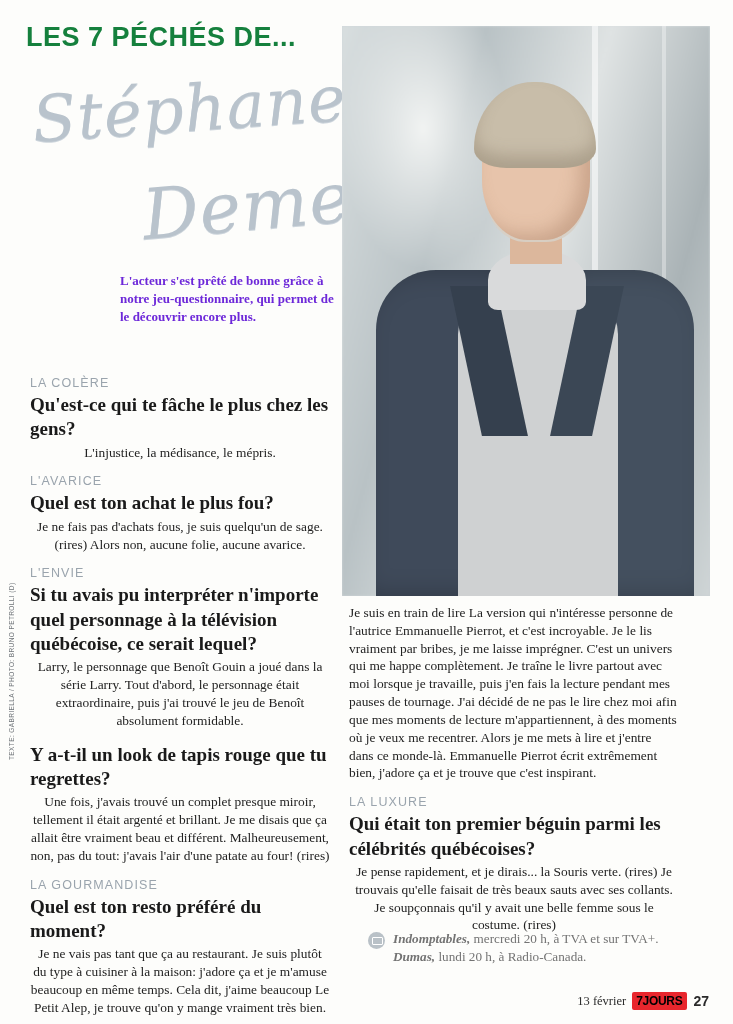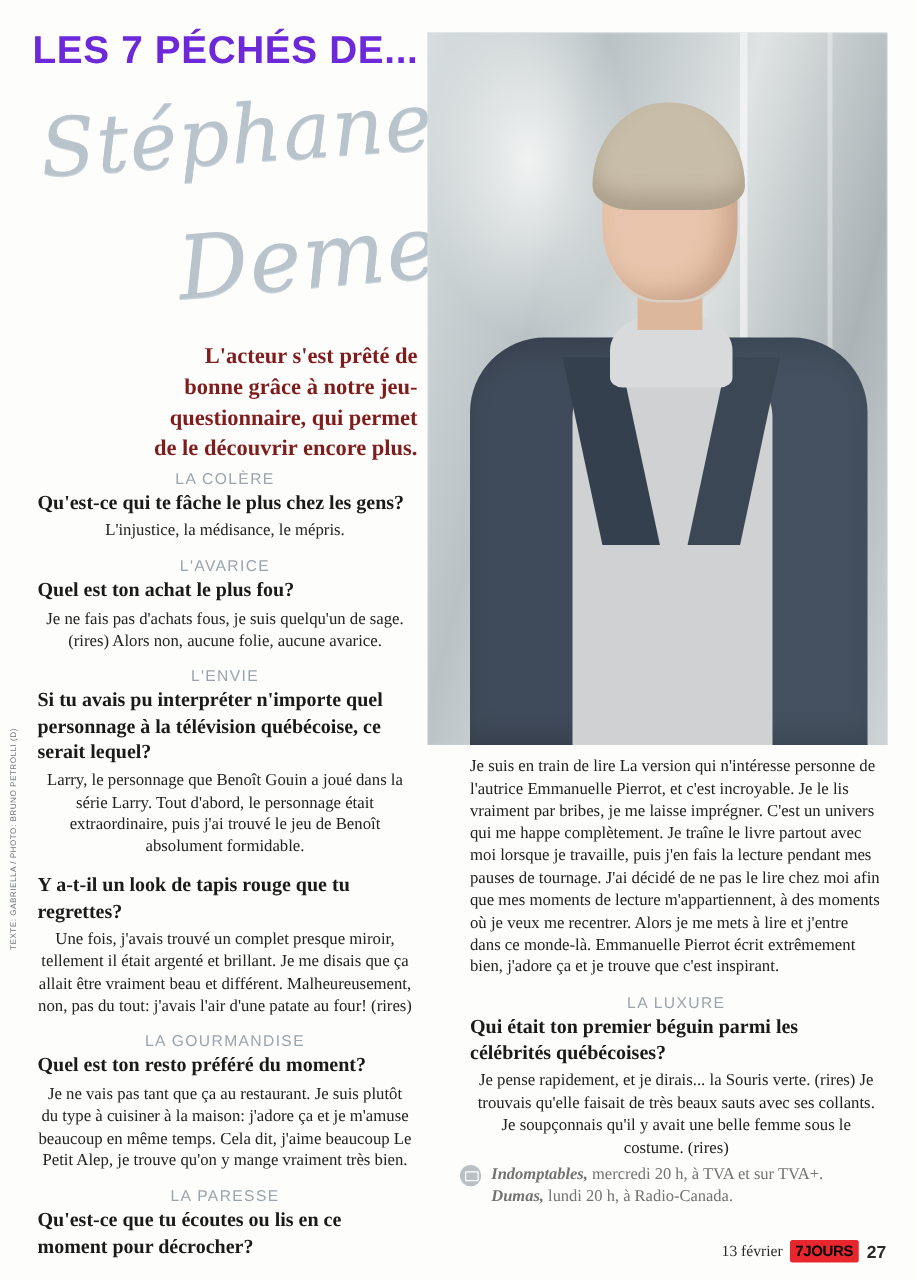--- a/index.html
+++ b/index.html
@@ -21,23 +21,23 @@
     background: #fdfdfb;
   }
 
   
   .kicker {
     position: absolute;
     left: 26px;
     top: 22px;
     font-family: "Liberation Sans", sans-serif;
     font-weight: bold;
-    font-size: 31px;
+    font-size: 27px;
     letter-spacing: 0.5px;
-    color: #6d28d9;
+    color: #15803d;
     white-space: nowrap;
   }
   .script-name {
     position: absolute;
     left: 22px;
     top: 62px;
     width: 420px;
     height: 210px;
     color: #b9c3cc;
     font-family: "DejaVu Serif", serif;
@@ -198,54 +198,53 @@
     background: #3b4755;
     transform: skewX(-12deg);
   }
 
   
   .deck {
     position: absolute;
     left: 120px;
     top: 272px;
     width: 214px;
-    text-align: right;
+    text-align: left;
     font-family: "Liberation Serif", serif;
     font-weight: bold;
-    font-size: 18px;
+    font-size: 13px;
     line-height: 1.38;
-    color: #7f1d1d;
+    color: #6d28d9;
   }
 
   
   .col-left {
     position: absolute;
     left: 30px;
     top: 376px;
     width: 300px;
   }
   .col-right {
     position: absolute;
-    left: 376px;
+    left: 349px;
     top: 604px;
     width: 330px;
   }
   .section { margin-bottom: 13px; }
   .sin-title {
     font-family: "Liberation Sans", sans-serif;
     font-size: 12.5px;
     letter-spacing: 1.1px;
     color: #9aa4ad;
     margin-bottom: 3px;
-    text-align: center;
   }
   .question {
     font-family: "Liberation Serif", serif;
     font-weight: bold;
-    font-size: 16px;
+    font-size: 19px;
     line-height: 1.28;
     color: #1a1a1a;
     margin-bottom: 2px;
   }
   .answer {
     font-family: "Liberation Serif", serif;
     font-size: 13.4px;
     line-height: 1.33;
     color: #222;
     text-align: center;

